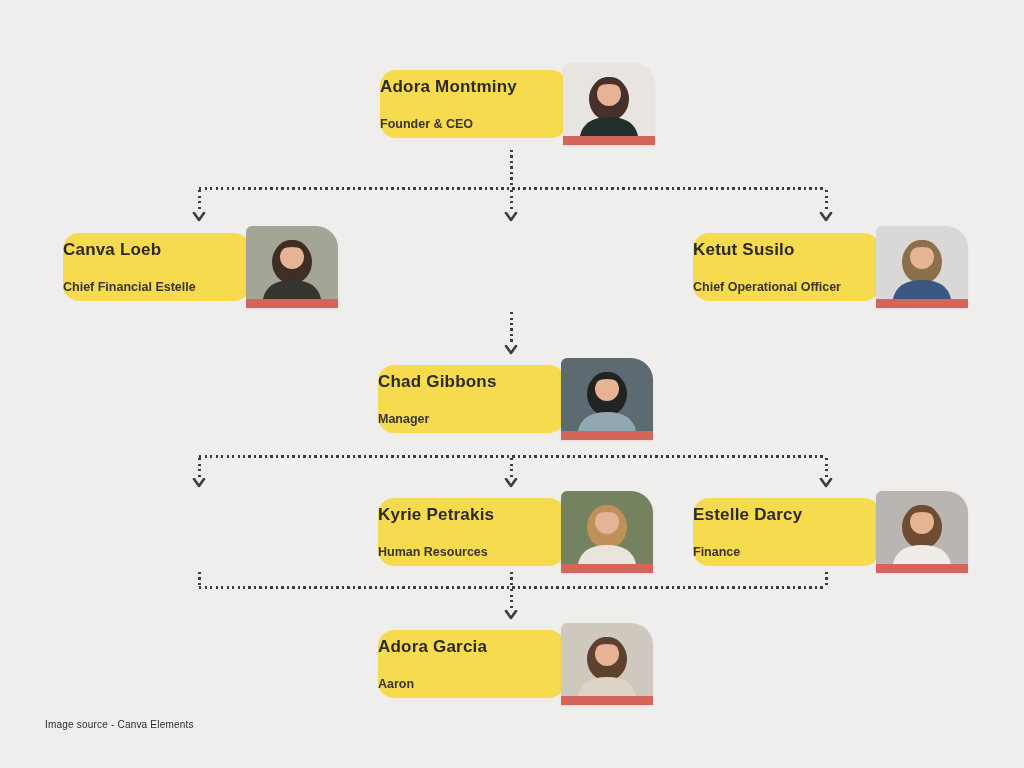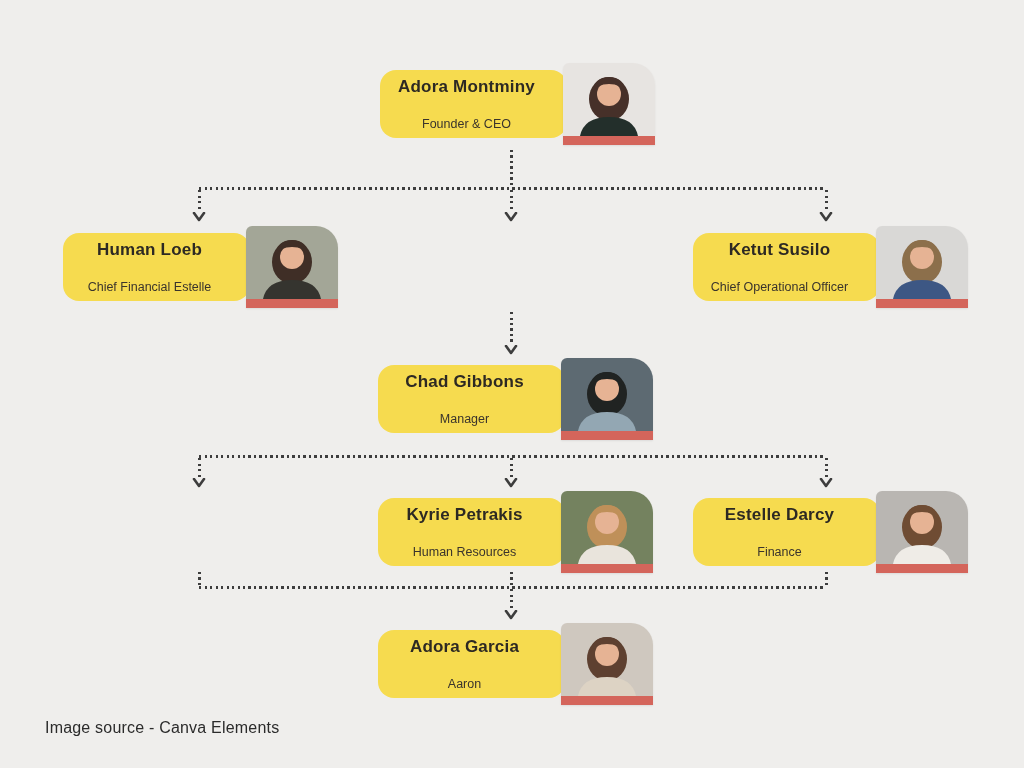--- a/index.html
+++ b/index.html
@@ -17,28 +17,28 @@
     position:relative;
   }
   .canvas{position:absolute;inset:0;}
 
   
   .card{position:absolute;width:275px;height:82px;}
   .plate{
     position:absolute;left:0;top:7px;width:187px;height:68px;
     background:var(--card-yellow);border-radius:16px;
     display:flex;flex-direction:column;justify-content:center;
-    text-align:center;padding-right:14px;box-sizing:border-box;
+    text-align:left;padding-right:14px;box-sizing:border-box;
   }
   .name{
     font-size:17px;font-weight:700;color:var(--text-dark);
     letter-spacing:.2px;line-height:1.25;white-space:nowrap;
   }
   .title{
-    font-size:12.5px;font-weight:400;color:#3a342c;
+    font-size:12.5px;font-weight:700;color:#3a342c;
     margin-top:20px;line-height:1.2;white-space:nowrap;
   }
   .photo{
     position:absolute;right:0;top:0;width:92px;height:82px;
     border-radius:6px 22px 0 0;overflow:hidden;
     box-shadow:0 1px 2px rgba(0,0,0,.08);
   }
   .photo .av{display:block;width:92px;height:73px;}
   .photo .bar{position:absolute;left:0;bottom:0;width:100%;height:9px;background:var(--photo-bar-red);}
 
@@ -53,21 +53,21 @@
     position:absolute;height:2.5px;
     background-image:repeating-linear-gradient(to right,
       var(--connector-gray) 0px,var(--connector-gray) 2.2px,
       transparent 2.2px,transparent 5.5px);
   }
   .arrow{position:absolute;width:14px;height:10px;}
   .arrow polyline{stroke:var(--connector-gray);stroke-width:2.6;fill:none;stroke-linecap:round;stroke-linejoin:round;}
 
   .footer{
     position:absolute;left:45px;top:719px;
-    font-size:16px;color:#2b2b2b;letter-spacing:.2px;
+    font-size:10px;color:#2b2b2b;letter-spacing:.2px;
   }
 </style>
 </head>
 <body style="background: rgb(239, 238, 236);">
 
 <div class="canvas">
 
   <div class="vdots" style="left:510px;top:150px;height:38px"></div>
   <div class="hdots" style="left:199px;top:187px;width:627px"></div>
   <div class="vdots" style="left:198px;top:190px;height:22px"></div>
@@ -124,21 +124,21 @@
         <path class="av-hairtop" d="M29 30 q2 -16 17 -16 q15 0 17 16 q-5 -9 -17 -9 q-12 0 -17 9 Z" style="fill: rgb(70, 48, 41);"></path>
         <path class="av-top" d="M17 73 q4 -19 29 -19 q25 0 29 19 Z" style="fill: rgb(35, 47, 43);"></path>
         <ellipse class="av-hat" cx="46" cy="15" rx="20" ry="7" style="display: none;"></ellipse>
       </svg>
       <div class="bar"></div>
     </div>
   </div>
 
   <div class="card" style="left:63px;top:226px">
     <div class="plate">
-      <div class="name">Human Loeb</div>
+      <div class="name">Canva Loeb</div>
       <div class="title">Chief Financial Estelle</div>
     </div>
     <div class="photo">
       <svg class="av" viewBox="0 0 92 73">
         <rect class="av-bg" width="92" height="73" style="fill: rgb(163, 166, 151);"></rect>
         <ellipse class="av-hair" cx="46" cy="36" rx="20" ry="22" style="fill: rgb(63, 46, 38);"></ellipse>
         <circle cx="46" cy="31" r="12" fill="#e6b394"></circle>
         <path class="av-hairtop" d="M29 30 q2 -16 17 -16 q15 0 17 16 q-5 -9 -17 -9 q-12 0 -17 9 Z" style="fill: rgb(63, 46, 38);"></path>
         <path class="av-top" d="M17 73 q4 -19 29 -19 q25 0 29 19 Z" style="fill: rgb(53, 52, 47);"></path>
         <ellipse class="av-hat" cx="46" cy="15" rx="20" ry="7" style="display: none;"></ellipse>

